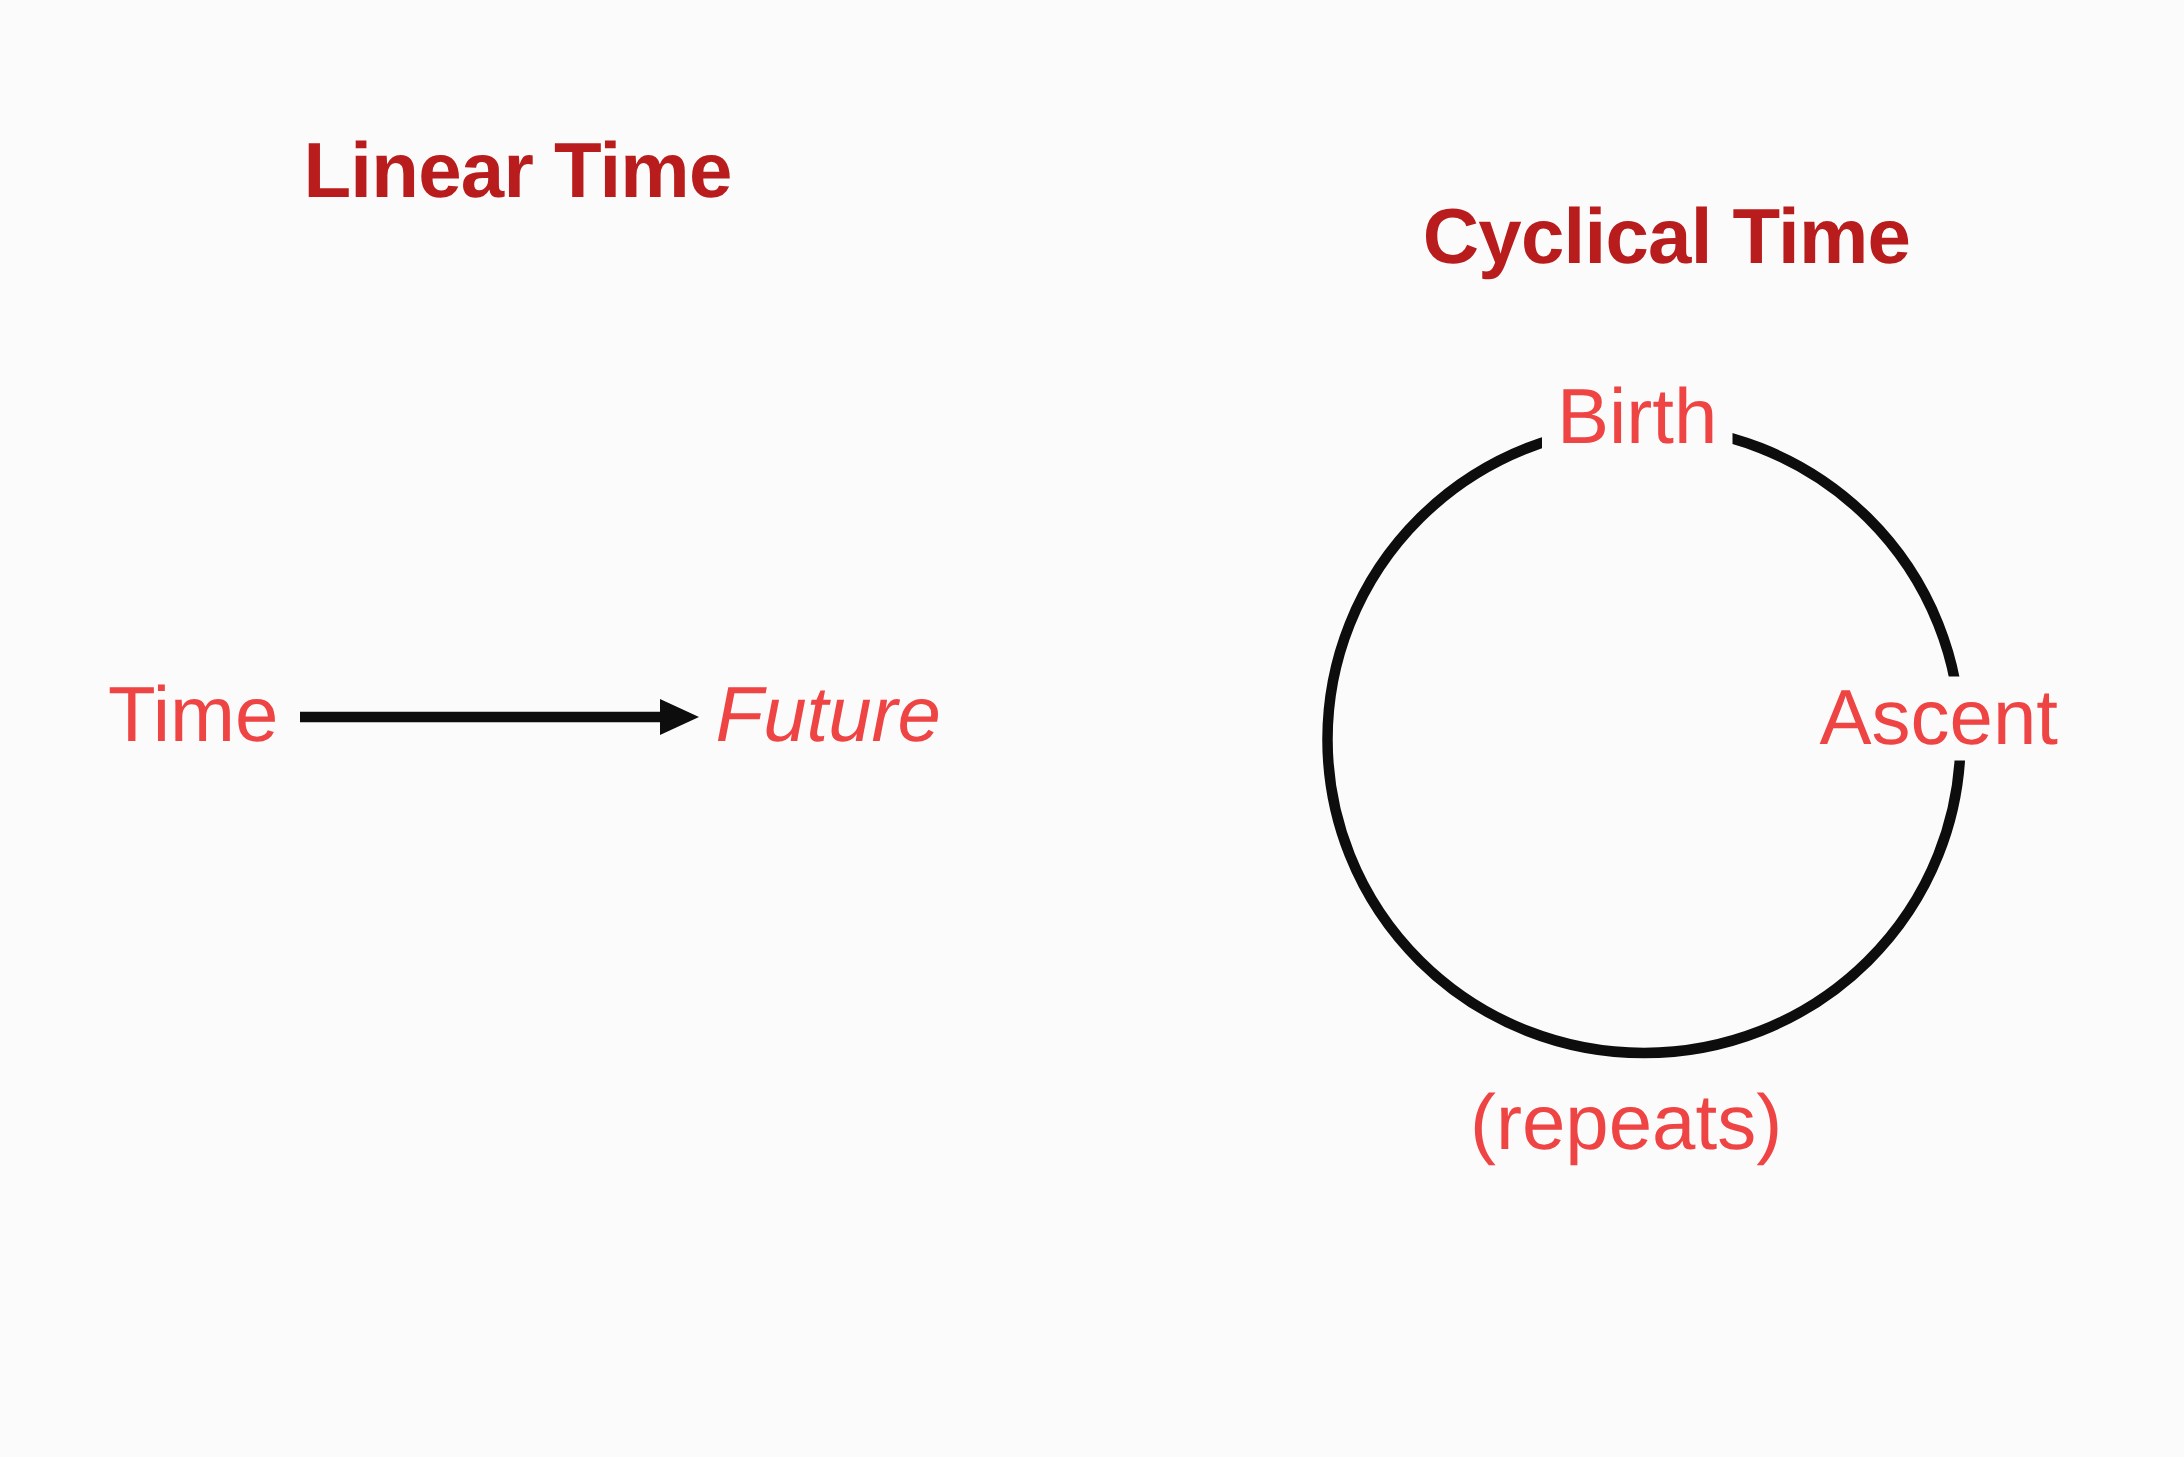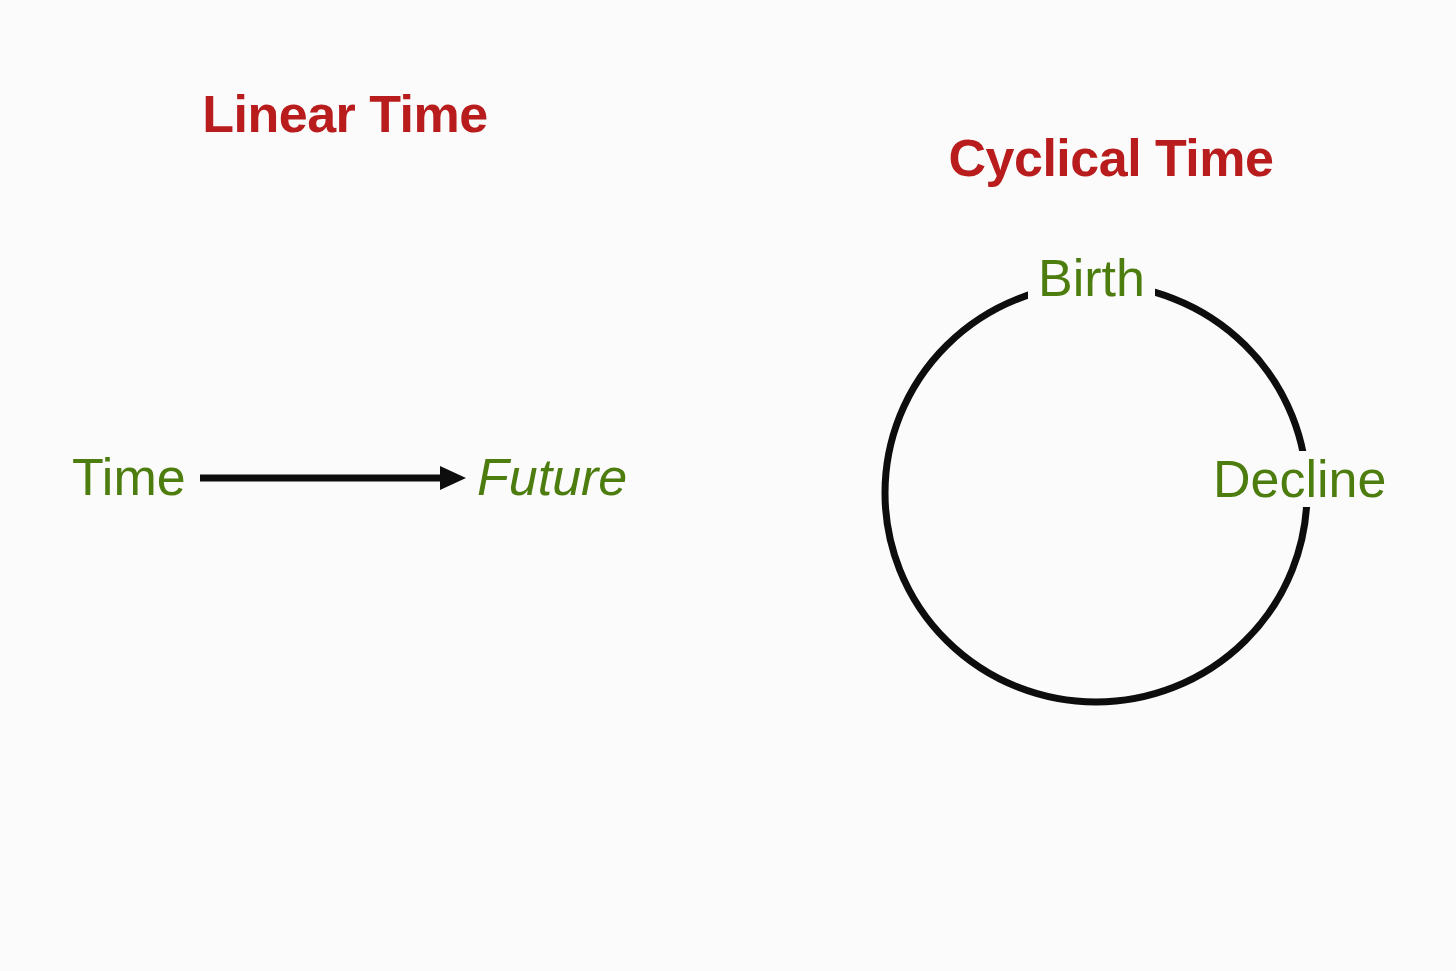--- a/index.html
+++ b/index.html
@@ -34,21 +34,21 @@
   #title-linear  { left: 0;    top: 88px; width: 690px; text-align: center; }
   #title-cyclical{ left: 766px;top: 88px; width: 690px; text-align: center; margin-top: 44px; }
 
   
   .label {
     position: absolute;
     font-size: 52px;
     font-weight: 400;
     line-height: 1;
     white-space: nowrap;
-    color: #4d7c0f;
+    color: #ef4444;
   }
 
   
   #linear-panel, #cyclical-panel {
     position: absolute;
     top: 0;
     height: 971px;
   }
   #linear-panel   { left: 0;    width: 728px; }
   #cyclical-panel { left: 728px;width: 728px; }
@@ -110,16 +110,17 @@
 
   <span id="cycle-circle">
     <svg width="460" height="458" viewBox="0 0 460 458" xmlns="http://www.w3.org/2000/svg">
       <ellipse cx="230" cy="229" rx="211" ry="209" fill="none" stroke="#0d0d0d" stroke-width="7"></ellipse>
     </svg>
   </span>
 
   <div class="label ring-label" id="label-birth">Birth</div>
 
 
-  <div class="label ring-label" id="label-decline">Decline</div>
+  <div class="label ring-label" id="label-decline">Ascent</div>
 
+  <div class="label" id="label-repeats">(repeats)</div>
 
 </div>
 
 </body></html>

